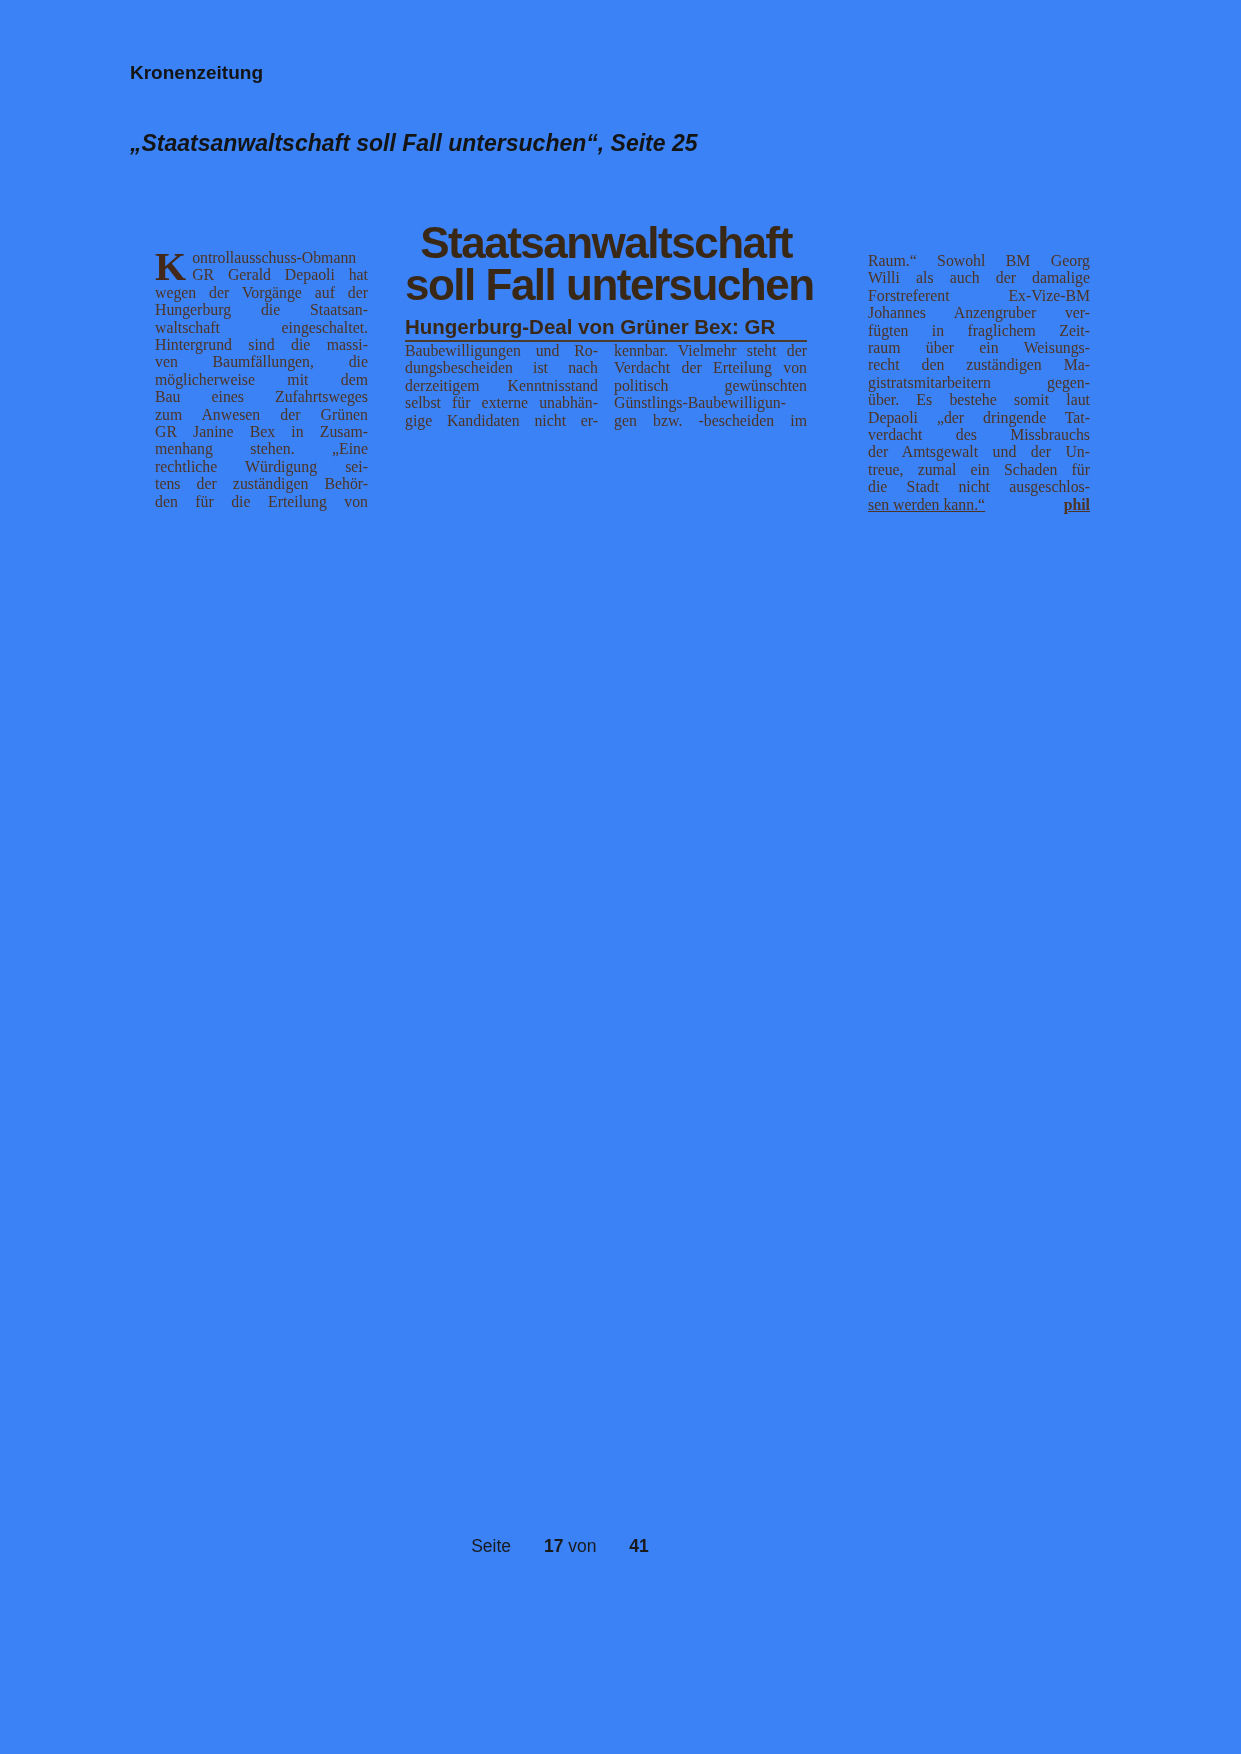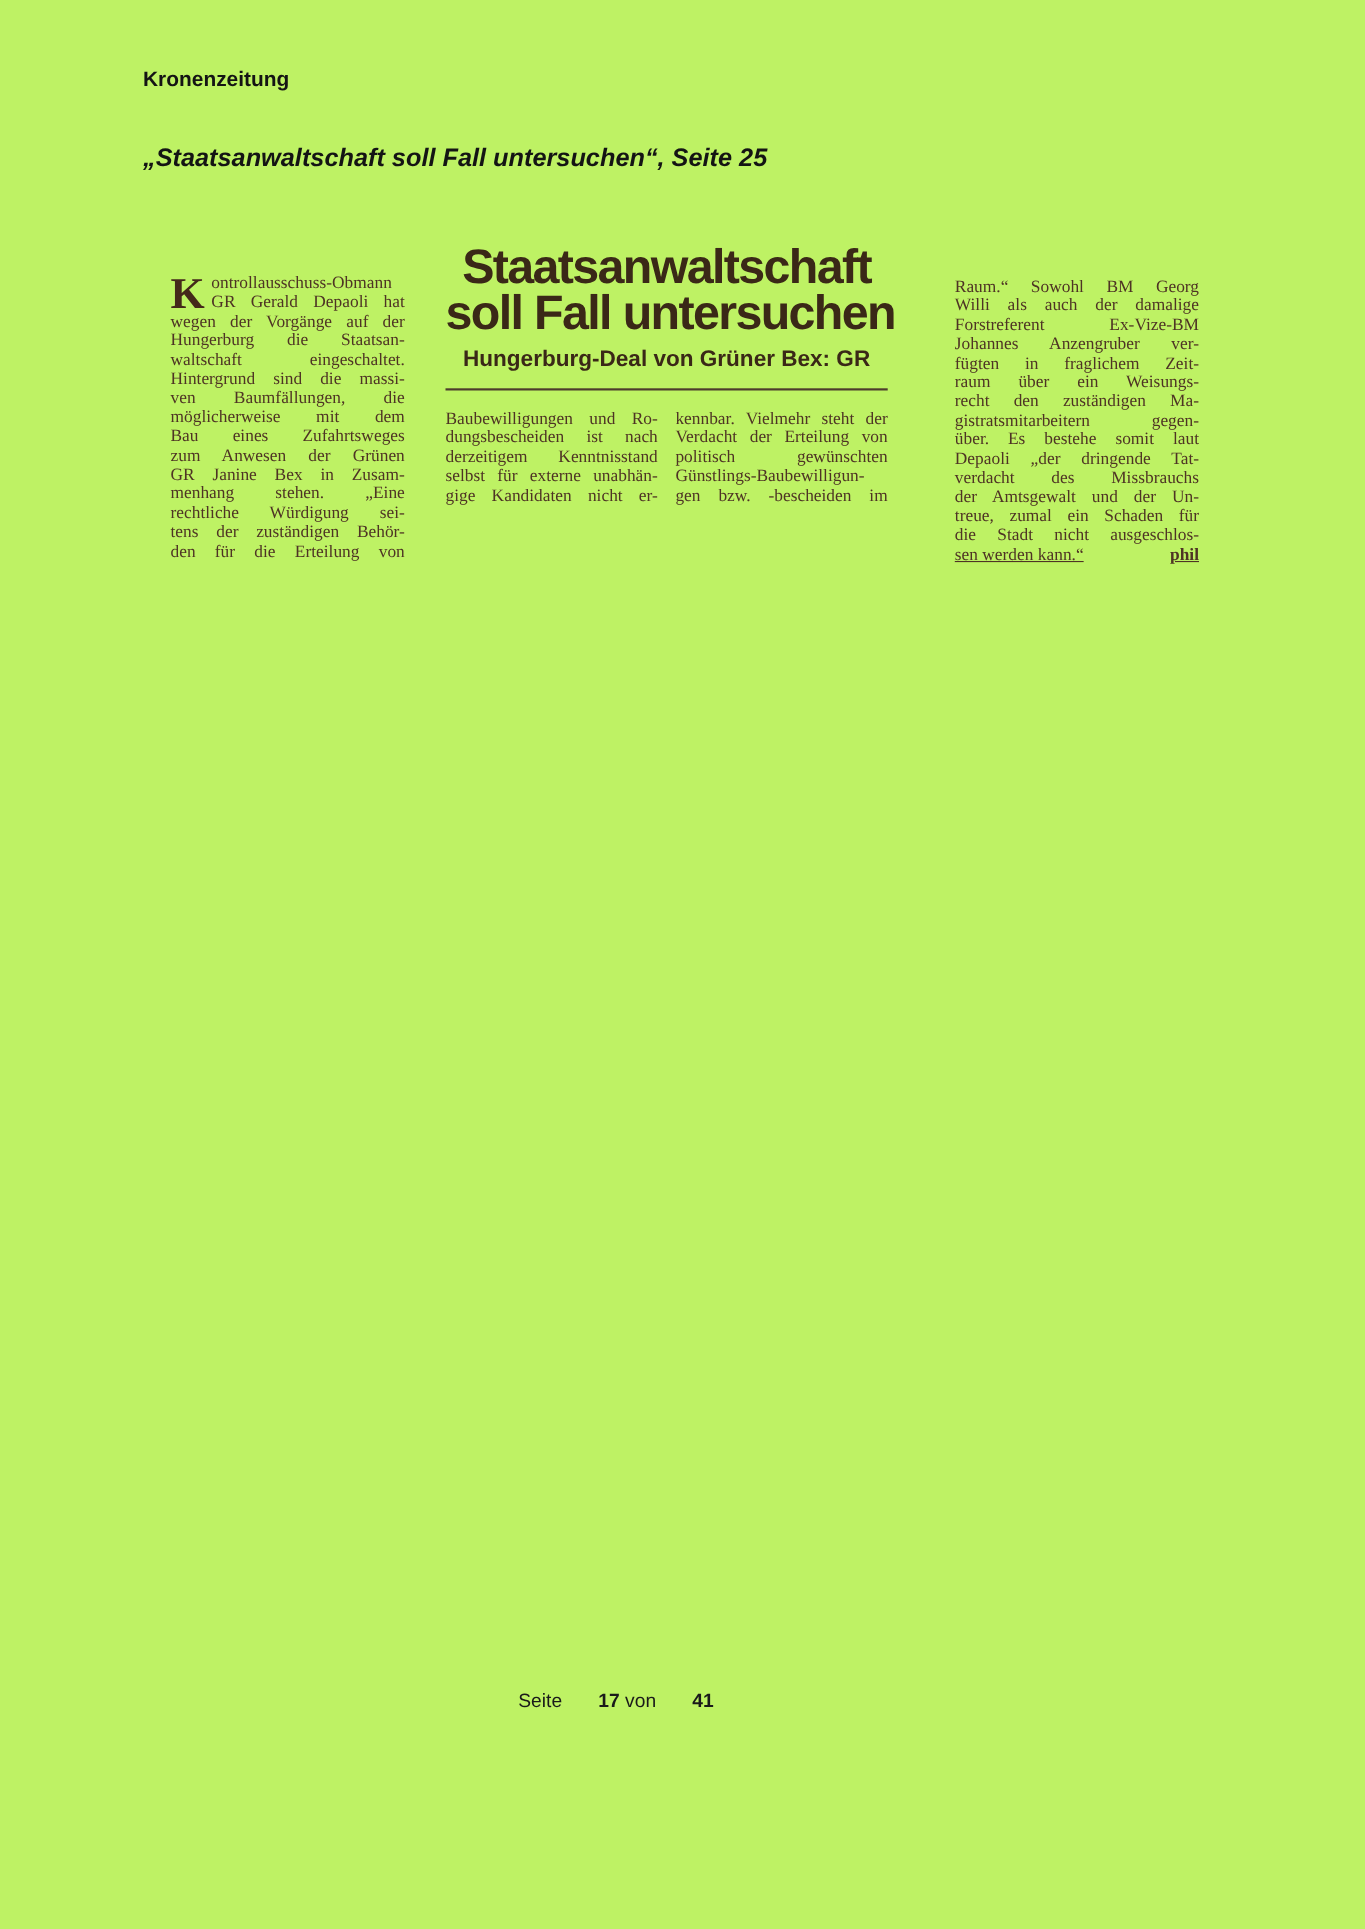--- a/index.html
+++ b/index.html
@@ -1,17 +1,17 @@
 <!DOCTYPE html>
 <html><head>
 <meta charset="utf-8">
 <style>
   html,body { margin:0; padding:0; background:#e8e8e8; }
   .page {
-    position:relative; width:1241px; height:1754px; background:#bef264;
+    position:relative; width:1241px; height:1754px; background:#3b82f6;
     margin:0 auto; overflow:hidden;
     font-family:"Liberation Serif", serif;
     --ink:#4e3424; --headline-ink:#3a2817; --rule:#4d3c2c;
   }
   .kicker {
     position:absolute; left:130px; top:62px;
     font-family:"Liberation Sans", sans-serif; font-weight:700; font-size:19px; color:#141414;
   }
   .doc-title {
     position:absolute; left:130px; top:130px; margin:0;
@@ -28,24 +28,24 @@
   .dropcap {
     float:left; font-family:"Liberation Serif", serif; font-weight:700;
     font-size:40px; line-height:31px; padding:2px 6px 0 0; color:#44291a;
   }
   .bigline {
     font-family:"Liberation Sans", sans-serif; font-weight:700; font-size:44px; line-height:42px;
     letter-spacing:-1.5px; text-align:center; color:var(--headline-ink); white-space:nowrap;
   }
   .deck {
     font-family:"Liberation Sans", sans-serif; font-weight:700; font-size:20.5px; line-height:24px;
-    text-align:center; color:var(--headline-ink);
-    border-bottom:2px solid var(--rule); padding-bottom:14px; margin-top:9px;
+    color:var(--headline-ink);
+    border-bottom:2px solid var(--rule); padding-bottom:1px; margin-top:9px;
   }
-  .midcols { display:flex; gap:16px; margin-top:17px; }
+  .midcols { display:flex; gap:16px; }
   .subcol { flex:1; min-width:0; }
   .lastline { display:flex; justify-content:space-between; font-size:15.8px; line-height:17.4px;text-decoration:underline; }
   .lastline .byline { font-weight:700; }
   .footer {
     position:absolute; top:1536px; left:0; width:1120px; text-align:center;
     font-family:"Liberation Sans", sans-serif; font-size:17.5px; color:#1a1a1a;
   }
   .footer b { font-weight:700;margin-left:28px; }
 </style>
 </head>

